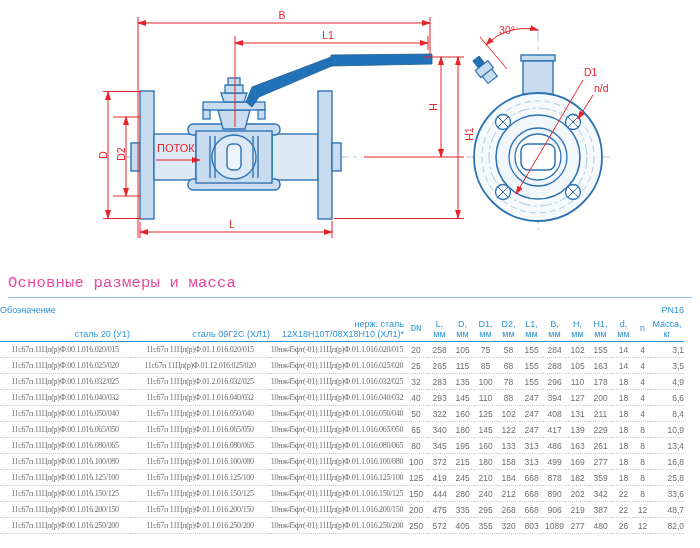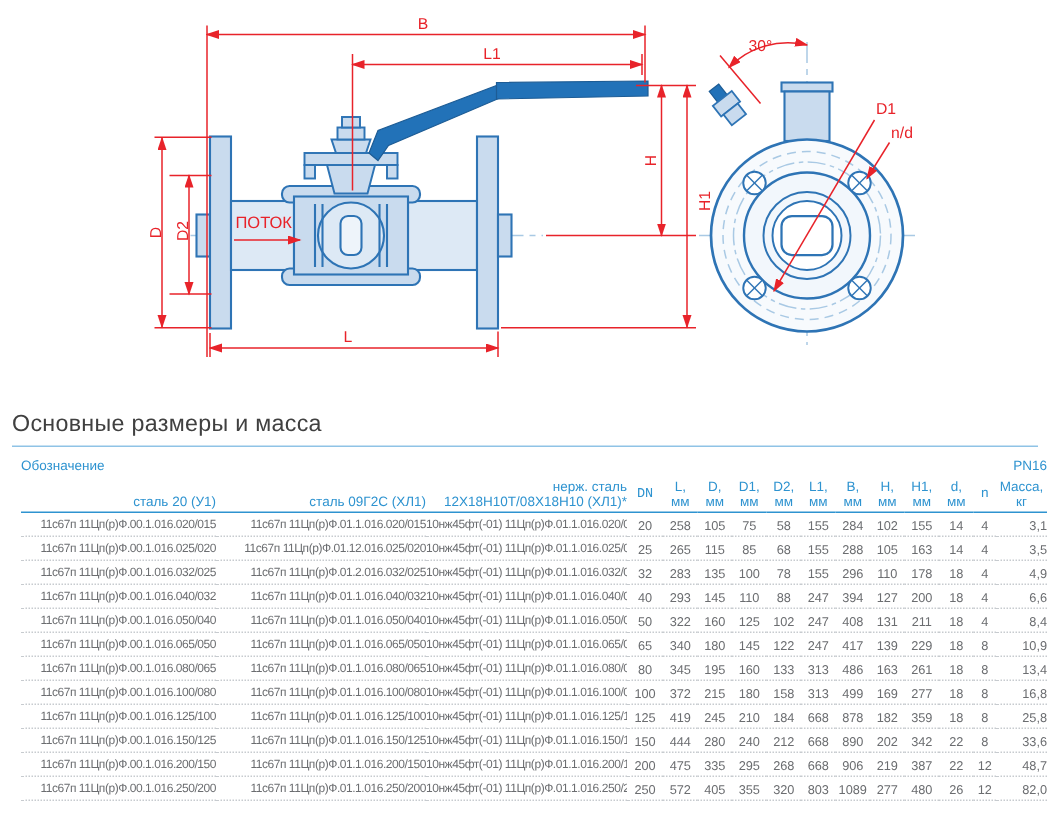--- a/index.html
+++ b/index.html
@@ -1,31 +1,31 @@
 <!DOCTYPE html>
 <html><head>
 <meta charset="utf-8">
 <style>
   html,body{margin:0;padding:0;background:#fff;}
   .page{position:relative;width:700px;height:548px;background:#fff;overflow:hidden;
         font-family:"Liberation Sans",sans-serif;}
   .drawing-wrap{position:absolute;top:0;left:0;width:700px;height:268px;}
   .title-block{position:absolute;top:270px;left:0;width:700px;}
-  .page-title{margin:4px 8px 5px 8px;font-size:15.5px;font-weight:400;color:#404040;letter-spacing:.2px;}
+  .page-title{margin:4px 8px 5px 8px;font-size:15.5px;font-weight:400;color:#ec4899;letter-spacing:.2px;font-family:Liberation Mono, monospace;}
   .title-rule{margin:0 8px;border:none;border-top:1.5px solid #8fc3e6;height:0;}
-  table.tbl{width:684px;margin:5px 8px 0 14px;border-collapse:collapse;table-layout:fixed;}
+  table.tbl{width:684px;margin:5px 8px 0 0;border-collapse:collapse;table-layout:fixed;}
   table.tbl th{font-weight:400;color:#2e93d0;font-size:9px;line-height:10px;padding:2px 0;}
   th.des-h{text-align:right;vertical-align:bottom;padding-bottom:4px;}
   th.grp-left{text-align:left;font-size:9.5px;padding-bottom:6px;}
   th.grp-pn{text-align:right;font-size:9.5px;padding-bottom:6px;}
   th.num-h{text-align:center;vertical-align:bottom;padding-bottom:3px;}
   th.mid-h{vertical-align:middle;font-family:Liberation Mono, monospace;}
   tr.cols-row{border-bottom:1.6px solid #2e93d0;}
   table.tbl td{color:#6b6d70;padding:2.5px 0;white-space:nowrap;overflow:hidden;}
-  td.des{font-size:8px;letter-spacing:-0.3px;text-align:right;}
+  td.des{font-size:8px;letter-spacing:-0.3px;text-align:center;font-family:Liberation Serif, serif;}
   td.num{font-size:8.5px;text-align:center;}
   td.mass{font-size:8.5px;text-align:right;padding-right:1px;}
   tbody tr{border-bottom:1px dotted #c7cbcf;}
   text.dim{fill:#e8232a;font-size:10.5px;font-family:"Liberation Sans",sans-serif;}
 </style>
 </head>
 <body>
 
 <div class="page">
 

